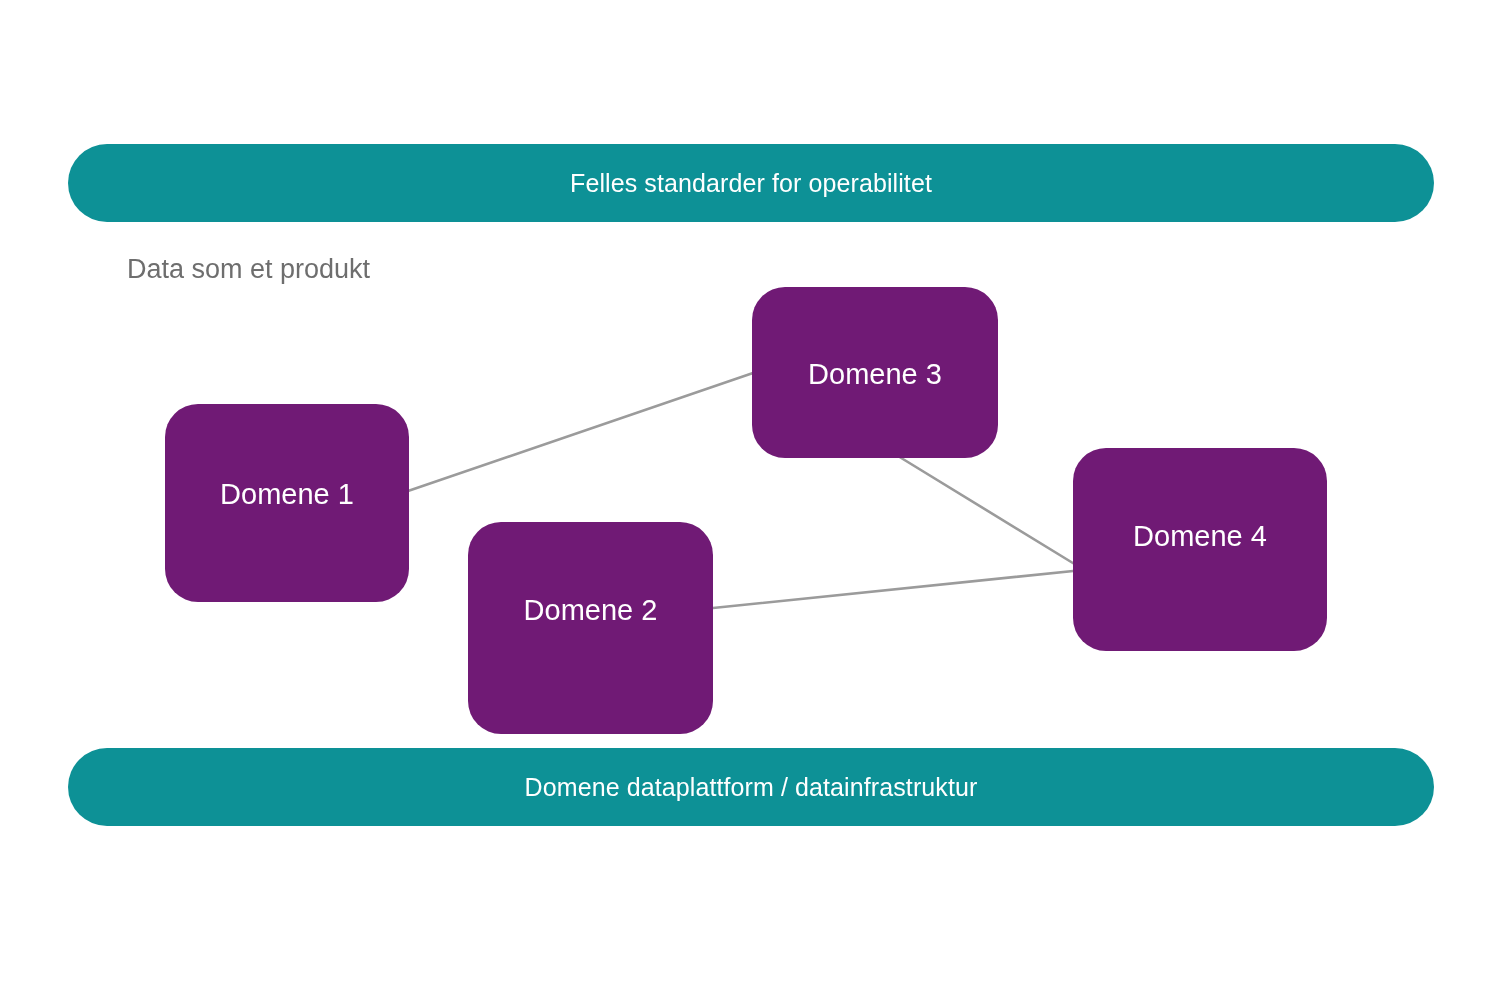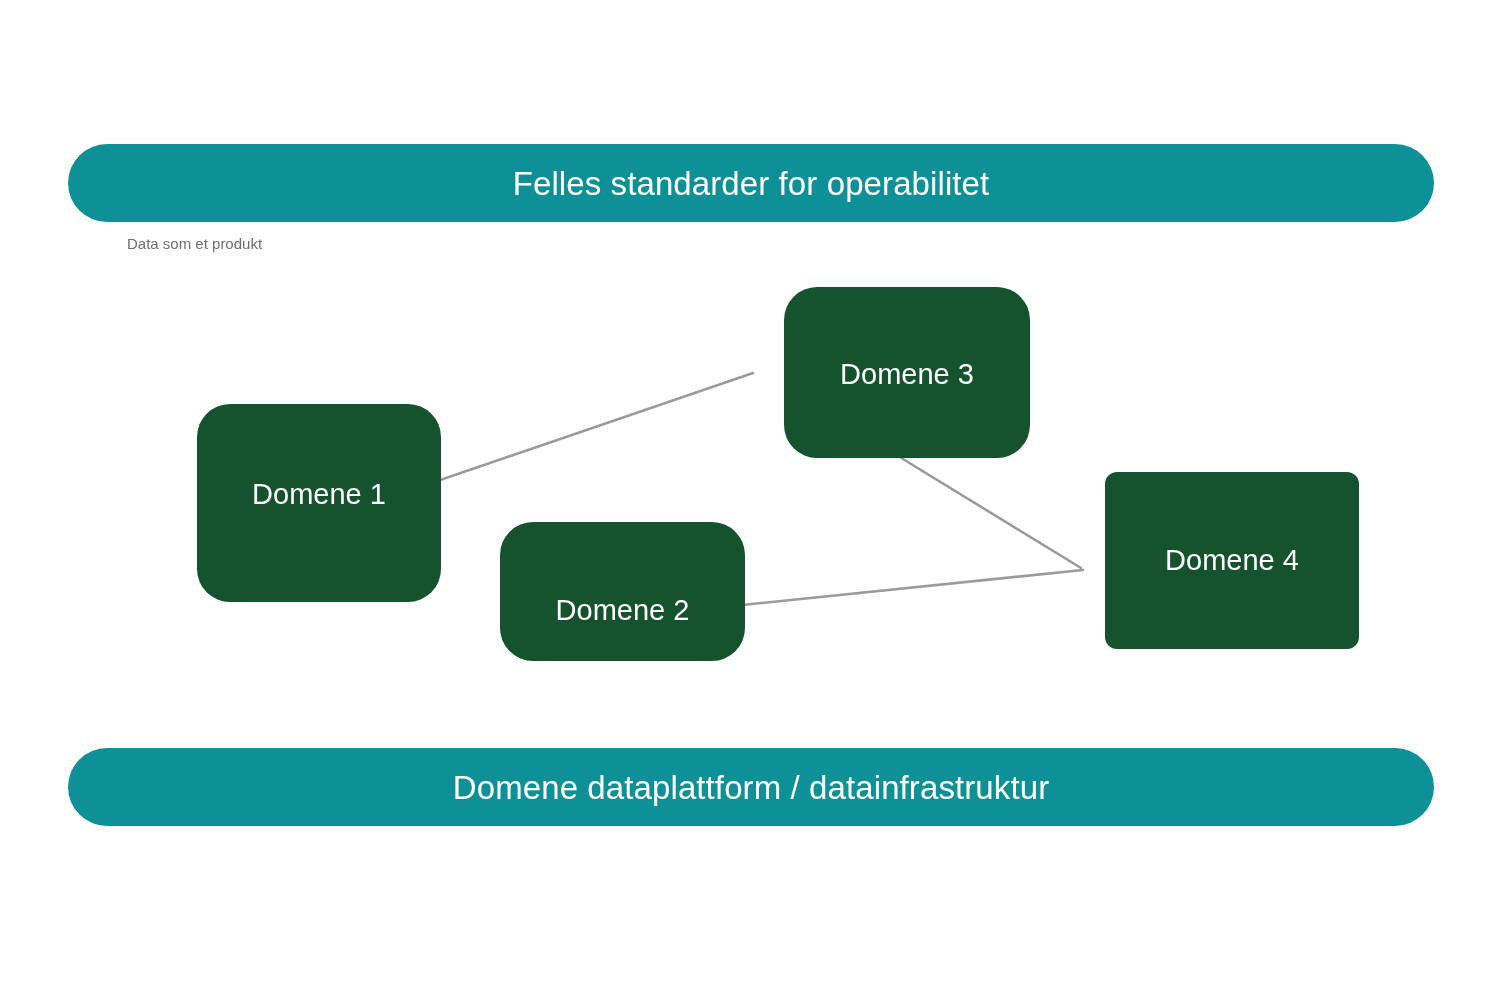--- a/index.html
+++ b/index.html
@@ -26,81 +26,80 @@
     height: 78px;
     background: #0d9196;
     border-radius: 39px;
     display: flex;
     align-items: center;
     justify-content: center;
     box-sizing: border-box;
   }
   .bar-label {
     color: #ffffff;
-    font-size: 33px;
+    font-size: 25px;
     font-weight: 400;
     letter-spacing: 0.1px;
     line-height: 1;
     white-space: nowrap;
   }
   #bar-top    { top: 144px; }
   #bar-bottom { top: 748px; }
 
   
   .caption {
     position: absolute;
     left: 127px;
-    top: 235px;
+    top: 253px;
     color: #6e6e6e;
-    font-size: 15px;
+    font-size: 27px;
     font-weight: 400;
     line-height: 1.2;
     white-space: nowrap;
   }
 
   
   #links {
     position: absolute;
     left: 0;
     top: 0;
     width: 1500px;
     height: 1000px;
     pointer-events: none;
   }
 
   
   .node {
     position: absolute;
-    background: #14532d;
+    background: #701a75;
     border-radius: 33px;
     box-sizing: border-box;
-    margin-left: 32px;
   }
   .node-label {
     position: absolute;
     left: 0;
     right: 0;
     color: #ffffff;
     font-size: 29px;
     font-weight: 400;
     text-align: center;
     line-height: 1;
     white-space: nowrap;
   }
 
   #node-d1 { left: 165px;  top: 404px; width: 244px; height: 198px; }
   #node-d1 .node-label { top: 76px; }
 
-  #node-d2 { left: 468px;  top: 522px; width: 245px; height: 139px; }
+  #node-d2 { left: 468px;  top: 522px; width: 245px; height: 212px; }
   #node-d2 .node-label { top: 74px; }
 
   #node-d3 { left: 752px;  top: 287px; width: 246px; height: 171px; }
   #node-d3 .node-label { top: 73px; }
 
-  #node-d4 { left: 1073px; top: 472px; width: 254px; height: 177px; border-radius: 12px; }
+  #node-d4 { left: 1073px; top: 448px; width: 254px; height: 203px; }
   #node-d4 .node-label { top: 74px; }
 </style>
 </head>
 <body>
 
 <div id="canvas">
 
   <div class="bar" id="bar-top">
     <span class="bar-label">Felles standarder for operabilitet</span>
   </div>

